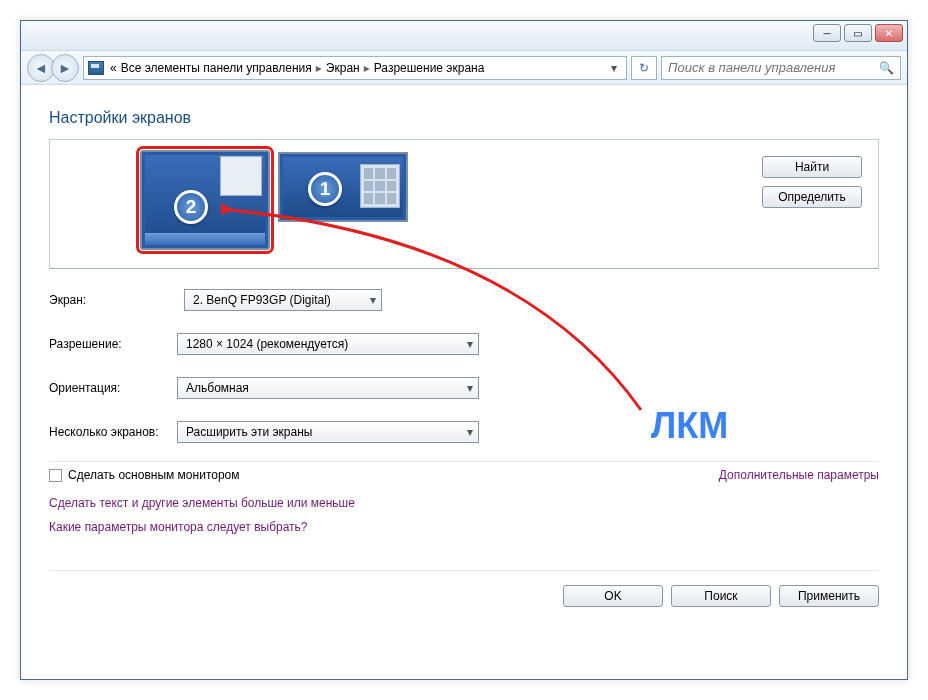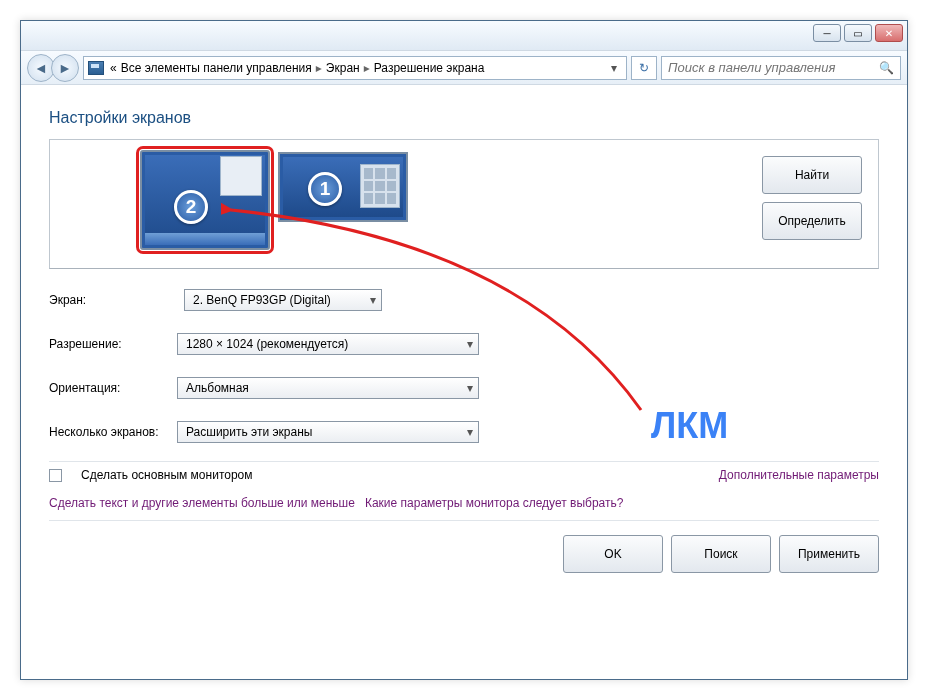--- a/index.html
+++ b/index.html
@@ -33,32 +33,32 @@
 .mon-2 .mon-win { position: absolute; right: 6px; top: 4px; width: 42px; height: 40px; background: #e8eef5; border: 1px solid #9fb5cc; }
 .mon-2 .mon-tb { position: absolute; bottom: 3px; left: 3px; right: 3px; height: 12px; background: linear-gradient(#6f9fd6,#3a6db8); }
 .mon-1 { width: 130px; height: 70px; margin-top: 2px; }
 .mon-1 .mon-inner { position: absolute; inset: 3px; background: linear-gradient(#3a6db8,#1e4a8a); }
 .mon-1 .mon-kp { position: absolute; right: 6px; top: 10px; width: 40px; height: 44px; background: #d8e2ed; border: 1px solid #9fb5cc; display: grid; grid-template-columns: repeat(3,1fr); gap: 2px; padding: 3px; }
 .mon-1 .mon-kp span { background: #a7b9cc; }
 .mon-badge { position: absolute; width: 34px; height: 34px; border-radius: 50%; background: radial-gradient(#6b9edb,#2a5ca5); border: 3px solid #fff; display: flex; align-items: center; justify-content: center; color: #fff; font-size: 19px; font-weight: bold; box-shadow: 0 1px 3px rgba(0,0,0,0.4); }
 .mon-2 .mon-badge { left: 32px; top: 38px; }
 .mon-1 .mon-badge { left: 28px; top: 18px; }
 .side-btns { position: absolute; right: 16px; top: 16px; display: flex; flex-direction: column; gap: 8px; }
-.std-btn { min-width: 100px; height: 38px; border: 1px solid #8a97a5; background: linear-gradient(#fbfcfd,#e3e8ee); border-radius: 3px; font-size: 12px; cursor: pointer; padding: 0 12px; }
+.std-btn { min-width: 100px; height: 22px; border: 1px solid #8a97a5; background: linear-gradient(#fbfcfd,#e3e8ee); border-radius: 3px; font-size: 12px; cursor: pointer; padding: 0 12px; }
 .form-rows { display: grid; grid-template-columns: 128px 1fr; row-gap: 22px; align-items: center; margin-bottom: 18px; }
 .form-label { color: #000; }
 .combo { height: 22px; border: 1px solid #8a97a5; background: linear-gradient(#fff,#ebeef2); display: inline-flex; align-items: center; padding: 0 20px 0 8px; position: relative; font-size: 12px; cursor: pointer; }
 .combo::after { content: "▾"; position: absolute; right: 5px; color: #555; }
 .combo.w1 { width: 198px; margin-left: 7px; }
 .combo.w2 { width: 302px; }
 .checkbox-row { display: flex; align-items: center; justify-content: space-between; padding-top: 6px; border-top: 1px solid #e0e5ea; margin-bottom: 14px; }
-.cb-wrap { display: flex; align-items: center; gap: 19px; text-align: center; }
+.cb-wrap { display: flex; align-items: center; gap: 6px; text-align: center; }
 .cb { width: 13px; height: 13px; border: 1px solid #8a97a5; background: #fff; cursor: pointer; }
 .link { color: #701a75; cursor: pointer; }
-.links-block { display: flex; flex-direction: row; gap: 10px; margin-bottom: 10px; }
+.links-block { display: flex; flex-direction: column; gap: 10px; margin-bottom: 36px; }
 .divider { height: 1px; background: #e0e5ea; margin-bottom: 14px; }
 .footer-btns { display: flex; gap: 8px; justify-content: flex-end; }
 .annotation-arrow { position: absolute; pointer-events: none; }
 .annotation-text { position: absolute; color: #3b82f6; font-size: 36px; font-weight: bold; font-family: Arial, sans-serif; pointer-events: none; }
 </style>
 </head>
 <body>
 
 <div class="window-frame">
   <div class="titlebar">

